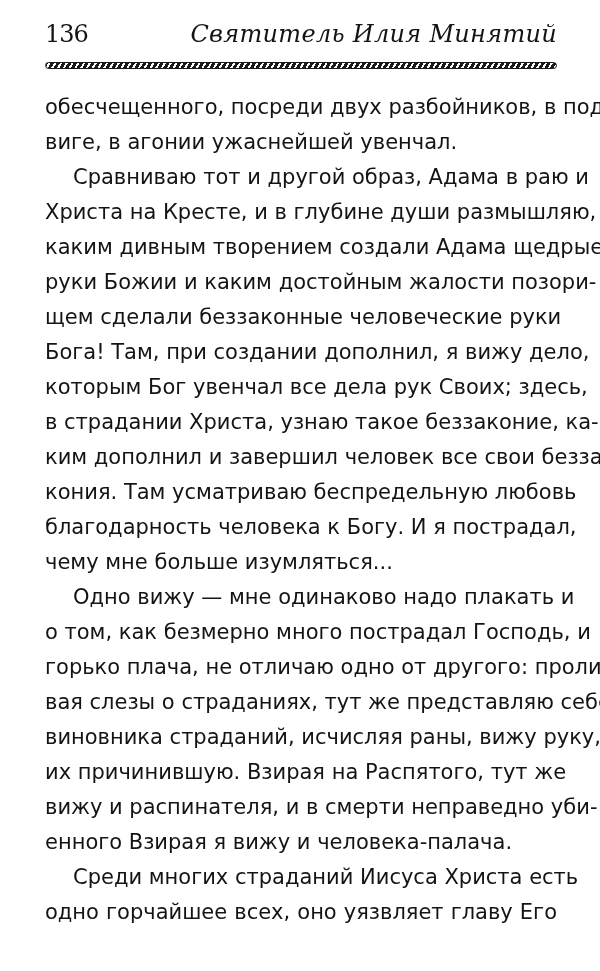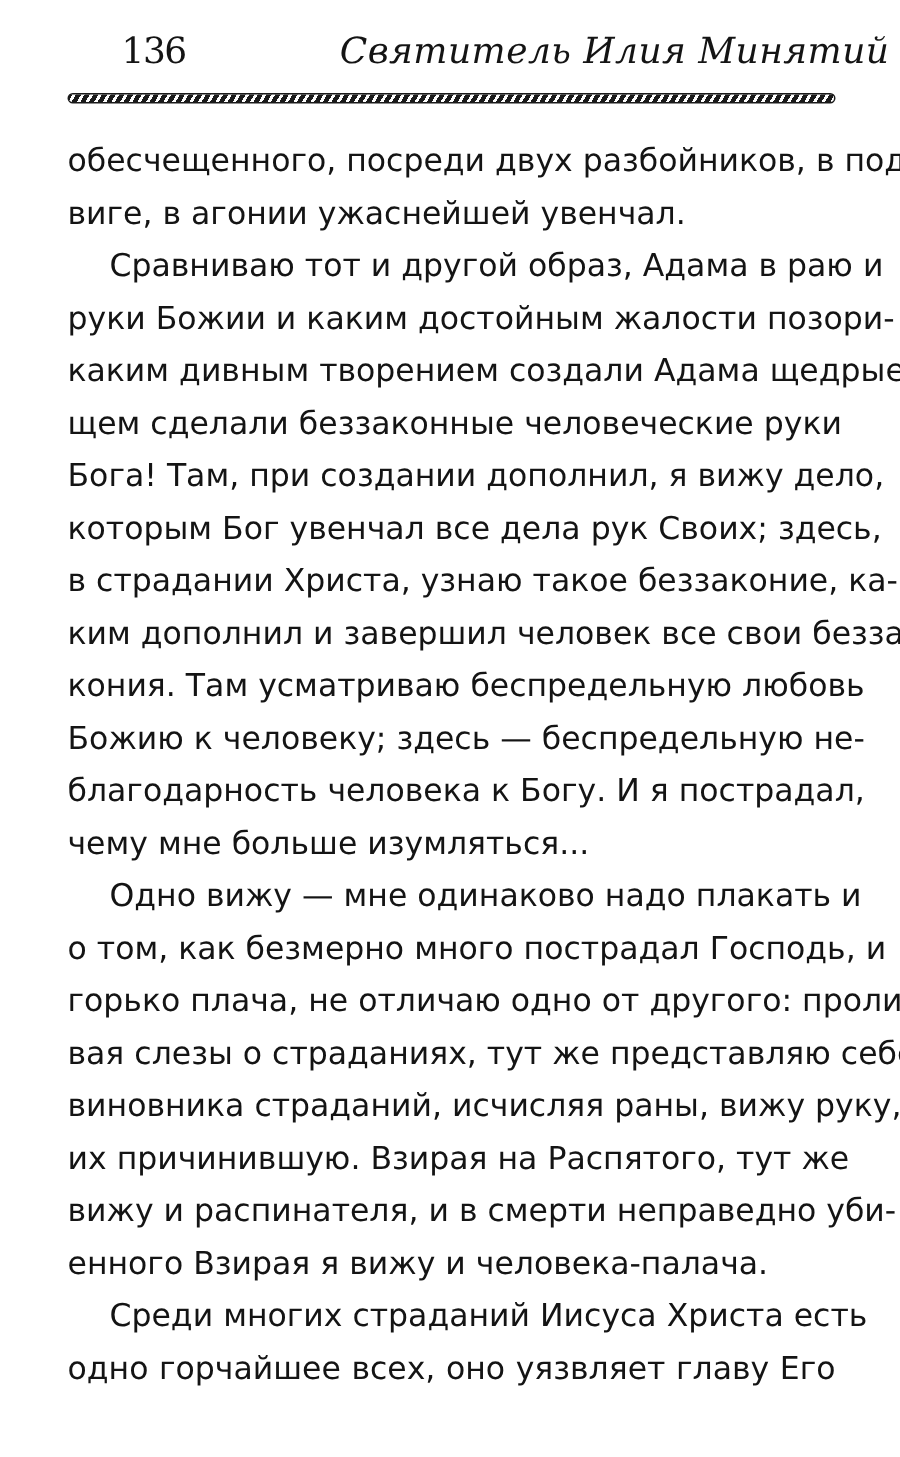--- a/index.html
+++ b/index.html
@@ -1,18 +1,18 @@
 <!DOCTYPE html>
 <html><head>
 <meta charset="utf-8">
 <style>
   html, body { margin: 0; padding: 0; background: #ffffff; }
   body { width: 600px; height: 971px; position: relative; overflow: hidden; color: #141414; }
   .page { position: absolute; left: 45px; top: 0; width: 512px; }
-  .header { position: absolute; top: 16px; left: 0; width: 512px; height: 36px; margin-left: 36px; }
+  .header { position: absolute; top: 16px; left: 0; width: 512px; height: 36px; }
   .page-number { position: absolute; left: 0; top: 4px; font-family: "DejaVu Serif", serif; font-size: 24px; letter-spacing: -1px; }
   .running-title { position: absolute; right: 0; top: 4px; font-family: "DejaVu Serif", serif; font-style: italic; font-size: 24px; letter-spacing: 0.3px; }
   .rule { position: absolute; top: 62px; left: 0; width: 512px; height: 7px; border-radius: 4px;
     background:
       repeating-linear-gradient(120deg, #1a1a1a 0px, #1a1a1a 2px, #ffffff 2px, #ffffff 4px, #1a1a1a 4px, #1a1a1a 5px);
     border: 1px solid #1a1a1a; box-sizing: border-box; }
   .body-text { position: absolute; top: 90px; left: 0; width: 512px; font-family: "DejaVu Sans", sans-serif; font-size: 21px; line-height: 35px; }
   .line { display: block; height: 35px; white-space: nowrap; text-align: justify; text-align-last: justify; }
   .line.last { text-align-last: left; }
   .line.indent { padding-left: 28px; }
@@ -29,29 +29,29 @@
 
   <div class="body-text">
 
     <div>
       <span class="line">обесчещенного, посреди двух разбойников, в под-</span>
       <span class="line last">виге, в агонии ужаснейшей увенчал.</span>
     </div>
 
     <div>
       <span class="line indent">Сравниваю тот и другой образ, Адама в раю и</span>
+      <span class="line">Христа на Кресте, и в глубине души размышляю,</span>
+      <span class="line">каким дивным творением создали Адама щедрые</span>
       <span class="line">руки Божии и каким достойным жалости позори-</span>
-      <span class="line">каким дивным творением создали Адама щедрые</span>
       <span class="line">щем сделали беззаконные человеческие руки</span>
       <span class="line">Бога! Там, при создании дополнил, я вижу дело,</span>
       <span class="line">которым Бог увенчал все дела рук Своих; здесь,</span>
       <span class="line">в страдании Христа, узнаю такое беззаконие, ка-</span>
       <span class="line">ким дополнил и завершил человек все свои безза-</span>
       <span class="line">кония. Там усматриваю беспредельную любовь</span>
-      <span class="line">Божию к человеку; здесь — беспредельную не-</span>
       <span class="line">благодарность человека к Богу. И я пострадал,</span>
       <span class="line last">чему мне больше изумляться...</span>
     </div>
 
     <div>
       <span class="line indent">Одно вижу — мне одинаково надо плакать и</span>
       <span class="line">о том, как безмерно много пострадал Господь, и</span>
       <span class="line">горько плача, не отличаю одно от другого: проли-</span>
       <span class="line">вая слезы о страданиях, тут же представляю себе</span>
       <span class="line">виновника страданий, исчисляя раны, вижу руку,</span>

